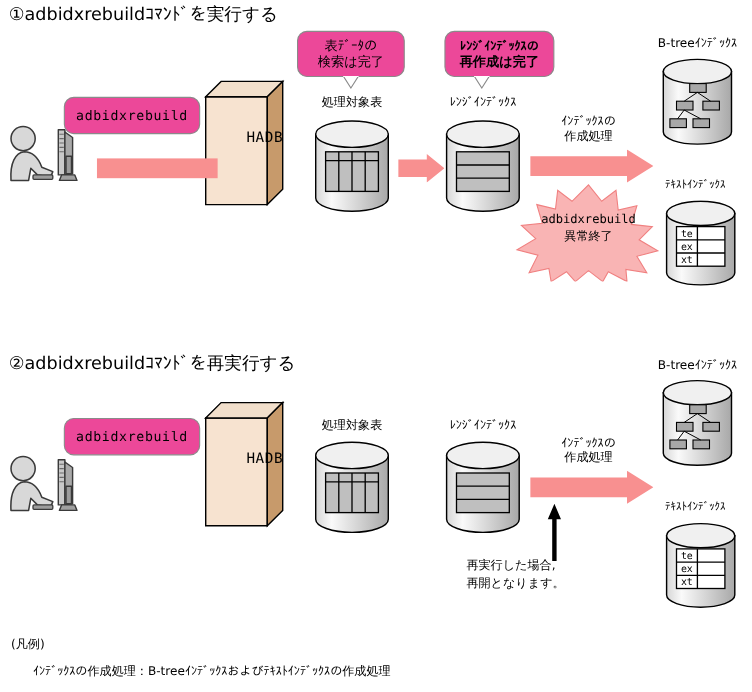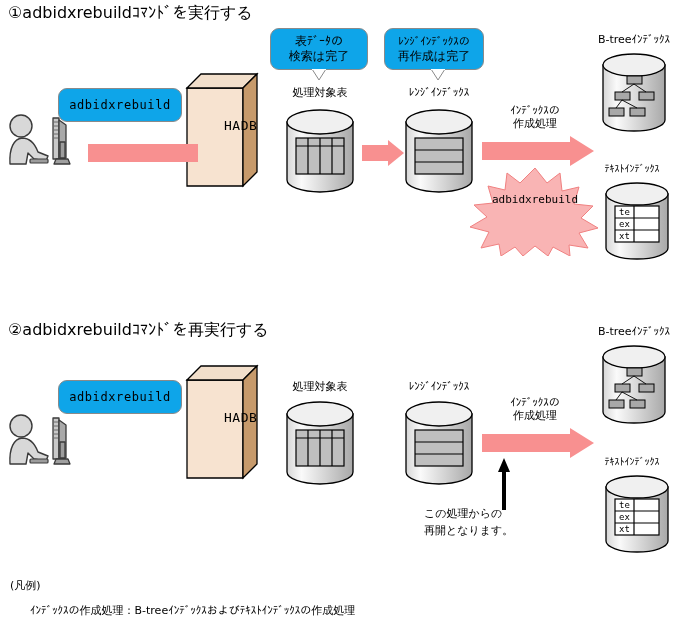--- a/index.html
+++ b/index.html
@@ -34,21 +34,21 @@
     font-size: 10px;
     line-height: 12px;
     white-space: nowrap;
     text-align: center;
   }
 
   
   .bubble {
     border: 1px solid #8a8a8a;
     border-radius: 9px;
-    background: #0ea5e9;
+    background: #ec4899;
     box-sizing: border-box;
     display: flex;
     flex-direction: column;
     align-items: center;
     justify-content: center;
     font-size: 12px;
     line-height: 15px;
     white-space: nowrap;
     color: #000;
   }
@@ -216,21 +216,21 @@
     </g>
   </svg>
 </div>
 
 <div class="arrow" style="left:362px; top:140px;">
   <svg width="42" height="26" viewBox="0 0 42 26">
     <polygon points="0,5 26,5 26,0 42,13 26,26 26,21 0,21" fill="#F89090"></polygon>
   </svg>
 </div>
 
-<div class="abs bubble" style="left:384px; top:28px; width:100px; height:42px;">
+<div class="abs bubble" style="left:404px; top:28px; width:100px; height:42px;font-weight:bold;">
   <span style="font-size:11px;">ﾚﾝｼﾞｲﾝﾃﾞｯｸｽの</span>
   <span>再作成は完了</span>
 </div>
 <div class="bubble-tail" style="left:430px; top:69px;">
   <svg width="16" height="12" viewBox="0 0 16 12">
     <path d="M1 0 L8 11 L15 0" fill="#ffffff" stroke="#8a8a8a" stroke-width="1"></path>
     <line x1="1" y1="0" x2="15" y2="0" stroke="#ffffff" stroke-width="2"></line>
   </svg>
 </div>
 
@@ -279,20 +279,21 @@
     </g>
   </svg>
 </div>
 
 <div class="burst" style="left:461px; top:166px;">
   <svg width="148" height="90" viewBox="0 0 148 90">
     <polygon points="74,2 86,17 99,7 101,25 118,21 113,38 132,40 120,52 137,62 118,67 127,82 108,79 109,90 92,81 87,90 74,80 62,90 54,81 40,90 38,78 20,82 28,66 9,61 26,51 13,39 32,37 27,20 44,24 46,7 59,17" fill="#F9B4B4" stroke="#F08080" stroke-width="1"></polygon>
   </svg>
   <div class="burst-label">
     <div class="cmd">adbidxrebuild</div>
+    <div>異常終了</div>
   </div>
 </div>
 
 <div class="abs label-sm" style="left:582px; top:163px; width:100px;">ﾃｷｽﾄｲﾝﾃﾞｯｸｽ</div>
 <div class="cyl" style="left:603px; top:182px;">
   <svg width="68" height="80" viewBox="0 0 68 80">
     <path d="M3 12 L3 66 A31 11 0 0 0 65 66 L65 12 Z" fill="url(#cylg1)" stroke="#000" stroke-width="1.3"></path>
     <ellipse cx="34" cy="12" rx="31" ry="11" fill="#F0F0F0" stroke="#000" stroke-width="1.3"></ellipse>
     <g stroke="#000" stroke-width="1.2" fill="#FFFFFF">
       <rect x="12" y="24" width="44" height="36"></rect>
@@ -385,21 +386,21 @@
   </svg>
 </div>
 
 <div class="up-arrow" style="left:496px; top:458px;">
   <svg width="16" height="52" viewBox="0 0 16 52">
     <polygon points="8,0 14,14 10,14 10,52 6,52 6,14 2,14" fill="#000"></polygon>
   </svg>
 </div>
 
 <div class="annot" style="left:424px; top:505px;">
-  <div>この処理からの</div>
+  <div>再実行した場合,</div>
   <div>再開となります。</div>
 </div>
 
 <div class="abs label" style="left:586px; top:325px; width:96px;">B-treeｲﾝﾃﾞｯｸｽ</div>
 <div class="cyl" style="left:600px; top:344px;">
   <svg width="68" height="82" viewBox="0 0 68 82">
     <path d="M3 13 L3 68 A31 11 0 0 0 65 68 L65 13 Z" fill="url(#cylg1)" stroke="#000" stroke-width="1.3"></path>
     <ellipse cx="34" cy="13" rx="31" ry="11" fill="#F0F0F0" stroke="#000" stroke-width="1.3"></ellipse>
     <g stroke="#000" stroke-width="1" fill="#A8A8A8">
       <rect x="27" y="24" width="15" height="8"></rect>

